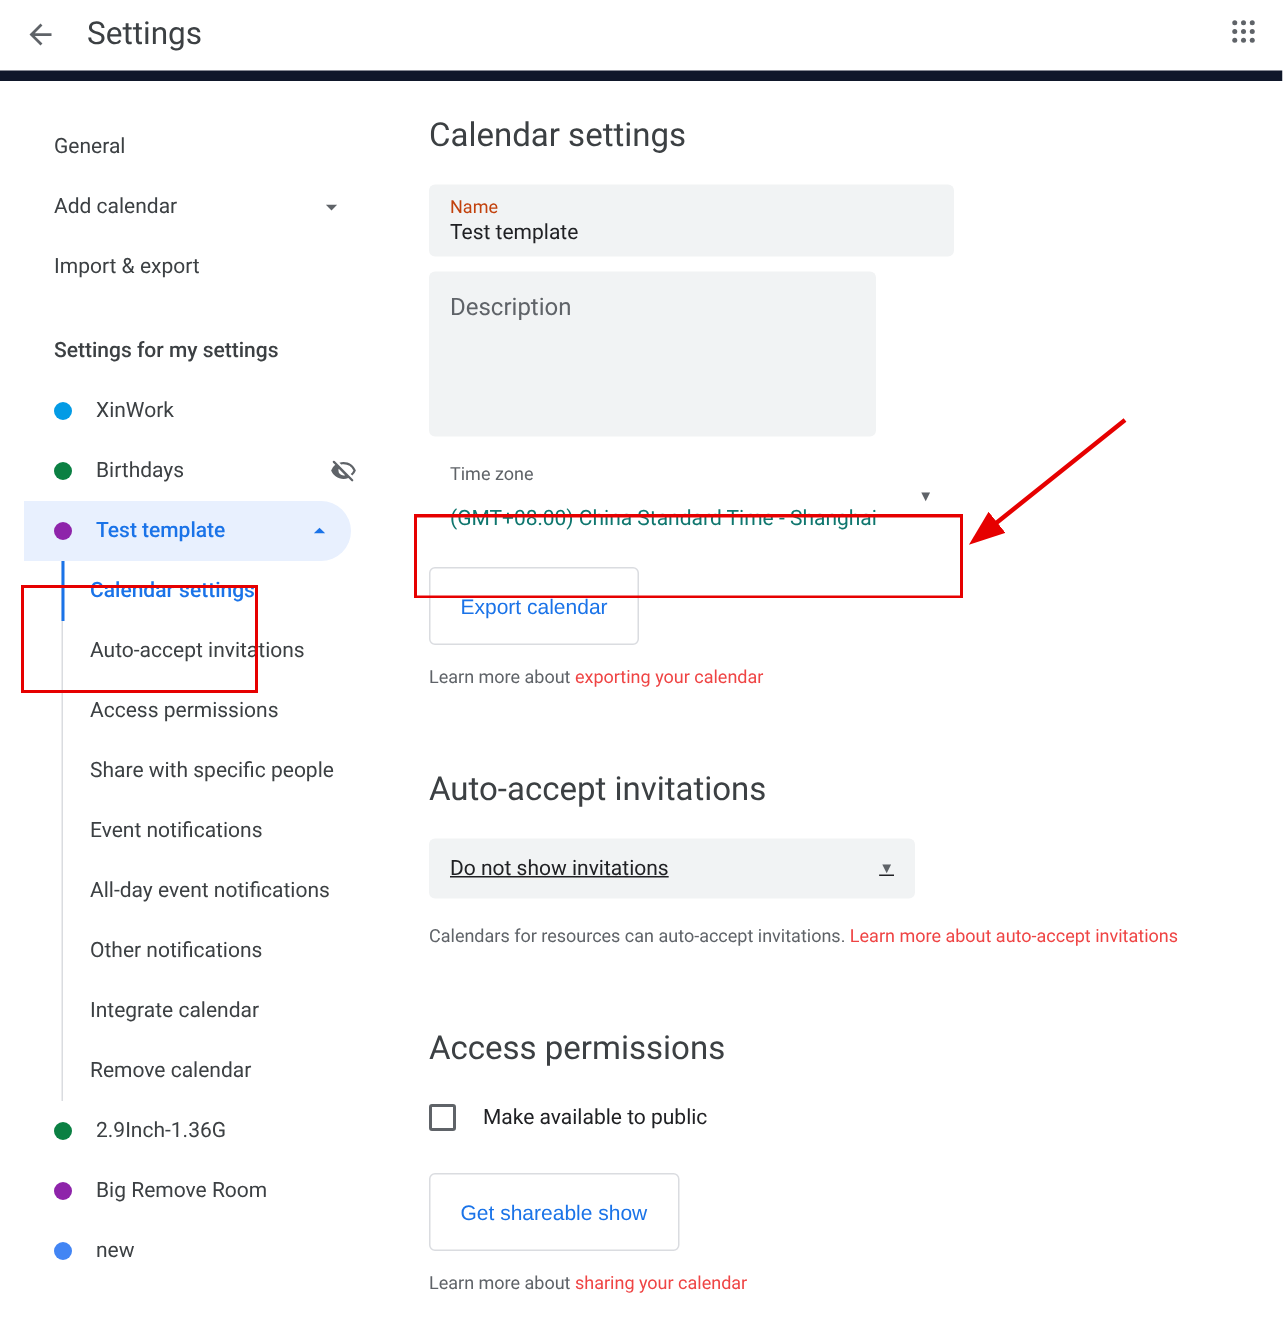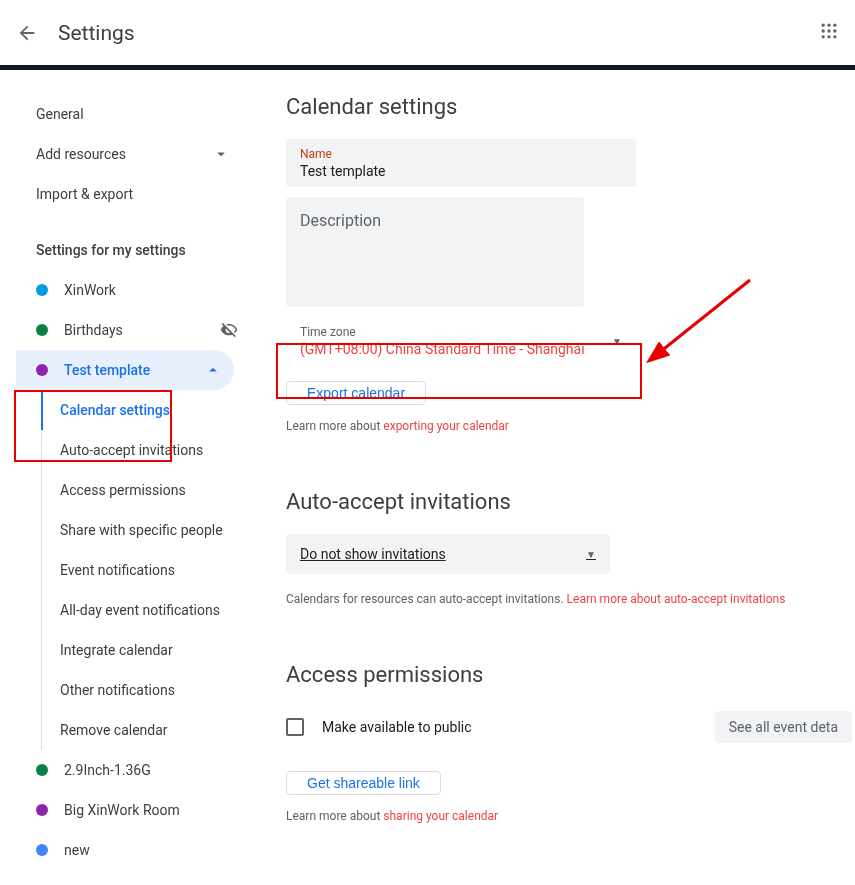--- a/index.html
+++ b/index.html
@@ -8,25 +8,25 @@
     font-size: 14px;
     color: #202124;
     background: #fff;
     width: 855px;
     height: 885px;
     overflow: hidden;
     position: relative;
   }
   .header {
     display: flex;
-    align-items: center;
+    align-items: flex-end;
     justify-content: space-between;
     padding: 12px 16px;
-    border-bottom: 5px solid #0f172a;
-    height: 70px;
+    border-bottom: 7px solid #0f172a;
+    height: 54px;
   }
   .header-left { display: flex; align-items: center; gap: 20px; }
   .back-arrow { cursor: pointer; display: flex; align-items: center; }
   .header-title { font-size: 21px; color: #3c4043; font-weight: 400; }
   .apps-icon { cursor: pointer; }
   .container { display: flex; height: calc(100% - 54px); }
   .sidebar {
     width: 250px;
     padding: 24px 0 0 16px;
     overflow-y: auto;
@@ -133,28 +133,28 @@
     background: #fff;
     border-radius: 4px;
     padding: 8px 14px;
     width: 350px;
     position: relative;
     display: flex;
     align-items: center;
     justify-content: space-between;
   }
   .tz-content {}
-  .tz-label { font-size: 12px; color: #5f6368; margin-bottom: 2px; }
-  .tz-value { font-size: 14px; color: #ef4444; }
+  .tz-label { font-size: 12px; color: #5f6368; margin-bottom: 15px; }
+  .tz-value { font-size: 14px; color: #0f766e; }
   .tz-arrow { color: #5f6368; font-size: 10px; }
   .btn {
     display: inline-flex;
     align-items: center;
     padding: 0 20px;
-    height: 24px;
+    height: 52px;
     border: 1px solid #dadce0;
     border-radius: 4px;
     background: #fff;
     color: #1a73e8;
     font-size: 14px;
     font-weight: 500;
     cursor: pointer;
     margin: 16px 0 8px 0;
   }
   .helper-text {
@@ -249,21 +249,21 @@
       </svg>
   </span>
 </div>
 
 <div class="container">
   <div class="sidebar">
     <div class="sidebar-top-item">
       <span>General</span>
     </div>
     <div class="sidebar-top-item">
-      <span>Add resources</span>
+      <span>Add calendar</span>
       <span class="expand-icon">
         <svg width="18" height="18" viewBox="0 0 24 24" fill="#5f6368">
             <path d="M7 10l5 5 5-5z"></path>
           </svg>
       </span>
     </div>
     <div class="sidebar-top-item">
       <span>Import &amp; export</span>
     </div>
 
@@ -304,37 +304,37 @@
       <div class="sub-item">
           <span>Share with specific people</span>
         </div>
       <div class="sub-item">
           <span>Event notifications</span>
         </div>
       <div class="sub-item">
           <span>All-day event notifications</span>
         </div>
       <div class="sub-item">
+          <span>Other notifications</span>
+        </div>
+      <div class="sub-item">
           <span>Integrate calendar</span>
-        </div>
-      <div class="sub-item">
-          <span>Other notifications</span>
         </div>
       <div class="sub-item">
           <span>Remove calendar</span>
         </div>
     </div>
 
     <div class="cal-item">
       <span class="dot" style="background:#0b8043"></span>
       <span class="cal-label">2.9Inch-1.36G</span>
     </div>
     <div class="cal-item">
       <span class="dot" style="background:#8e24aa"></span>
-      <span class="cal-label">Big XinWork Room</span>
+      <span class="cal-label">Big Remove Room</span>
     </div>
     <div class="cal-item">
       <span class="dot" style="background:#4285f4"></span>
       <span class="cal-label">new</span>
     </div>
   </div>
 
   <div class="main">
     <div class="section-title">Calendar settings</div>
 
@@ -374,24 +374,23 @@
       </div>
     </div>
 
     <div class="section-block">
       <div class="section-title">Access permissions</div>
       <div class="checkbox-row">
         <div class="checkbox-left">
           <span class="checkbox-box"></span>
           <span>Make available to public</span>
         </div>
-        <span class="see-btn">See all event deta</span>
       </div>
       <button class="btn" style="margin-top:28px">
-          <span>Get shareable link</span>
+          <span>Get shareable show</span>
         </button>
       <div class="helper-text">
         <span>Learn more about </span><span class="link">sharing your calendar</span>
       </div>
     </div>
   </div>
 </div>
 
 <div class="red-box-1"></div>
 <div class="red-box-2"></div>

